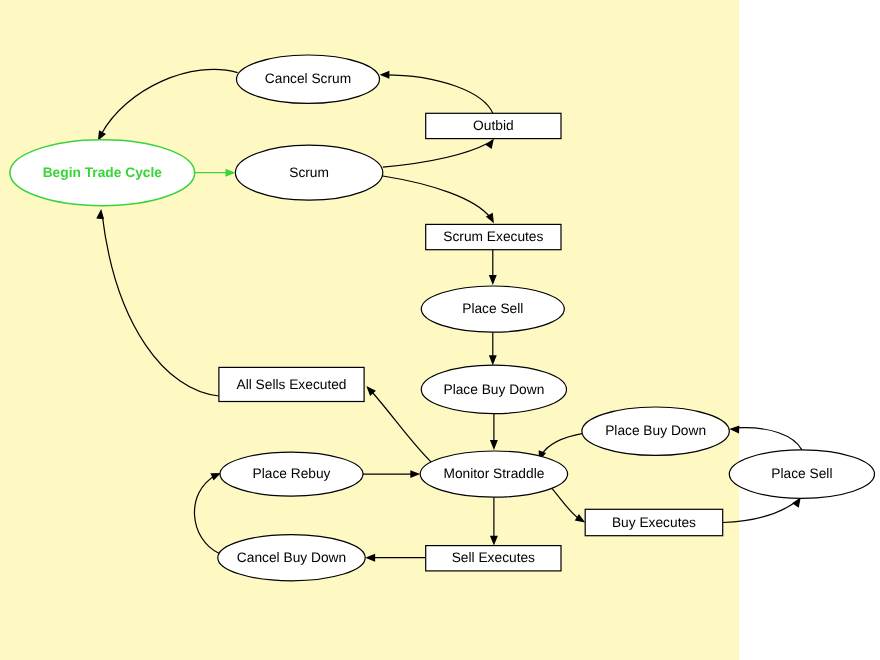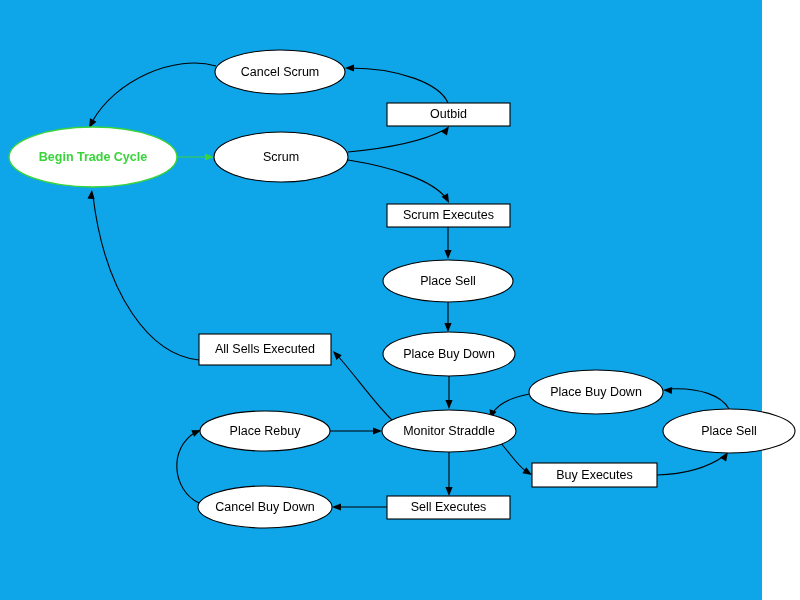--- a/index.html
+++ b/index.html
@@ -8,23 +8,23 @@
     background: #ffffff;
   }
   body {
     width: 800px;
     height: 600px;
     font-family: "Liberation Sans", sans-serif;
     overflow: hidden;
   }
   #diagram-root {
     position: relative;
-    width: 762px;
+    width: 672px;
     height: 600px;
-    background: #0ea5e9;
+    background: #fef9c3;
   }
   svg.flow {
     display: block;
     width: 800px;
     height: 600px;
   }
   .node-shape {
     fill: #ffffff;
     stroke: #000000;
     stroke-width: 1.1;

